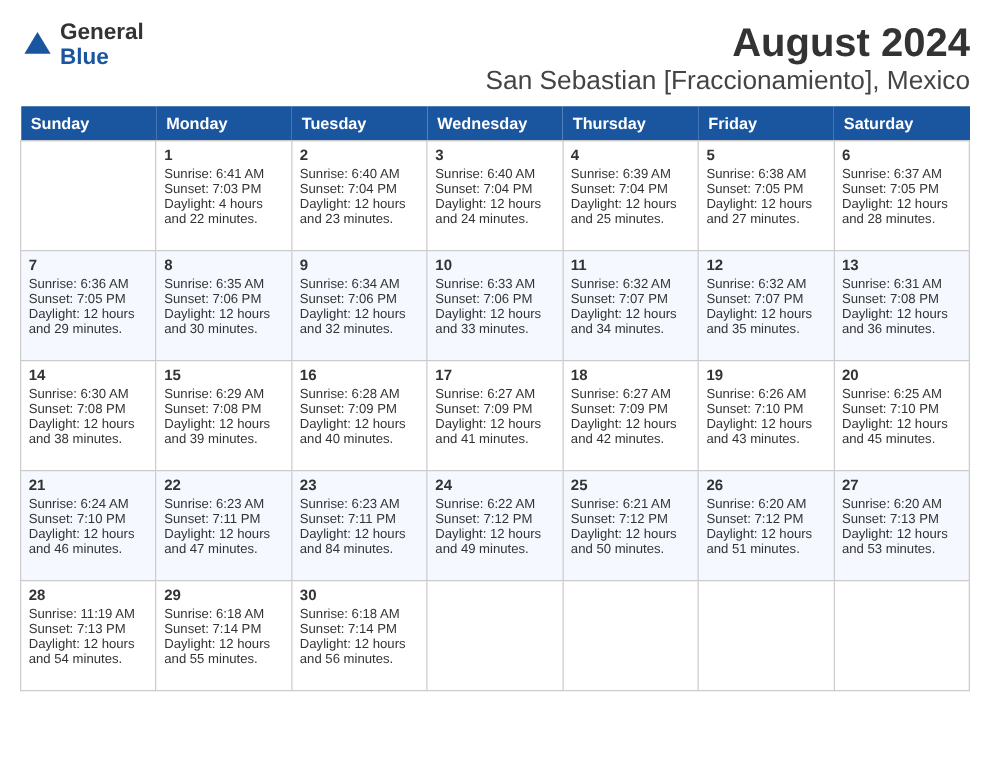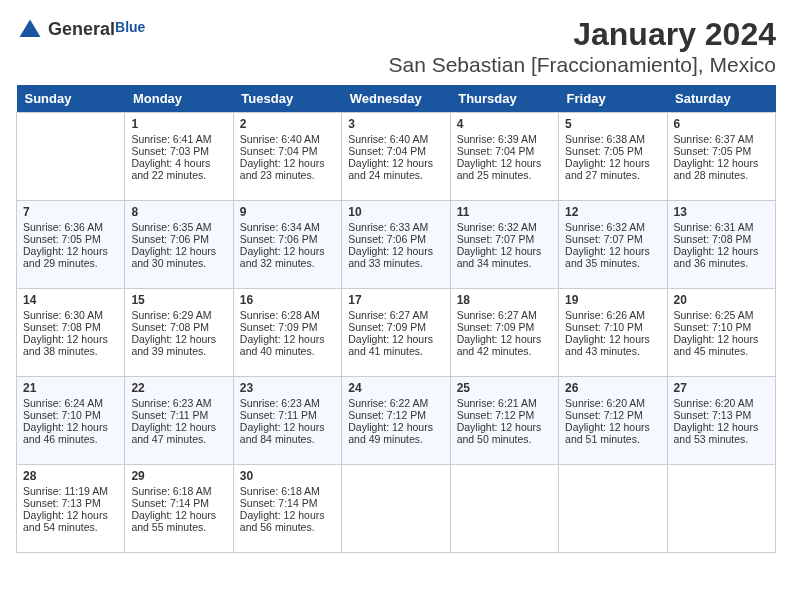--- a/index.html
+++ b/index.html
@@ -16,21 +16,21 @@
       align-items: flex-start;
       margin-bottom: 8px;
     }
     .logo {
       display: flex;
       align-items: center;
       gap: 4px;
     }
     .logo-text {
       display: flex;
-      flex-direction: row;
+      flex-direction: column;
       line-height: 1.1;
     }
     .logo-icon {
       width: 28px;
       height: 28px;
     }
     .title-block {
       text-align: right;
     }
     .month-title {
@@ -83,25 +83,25 @@
 </head>
 <body>
 
 <div class="header">
   <div class="logo">
     <svg class="logo-icon" viewBox="0 0 40 40">
       <polygon points="20,5 35,30 5,30" fill="#1a56a0"></polygon>
     </svg>
     <div class="logo-text">
       <span style="font-size:18px;font-weight:bold;color:#333;">General</span>
-      <span style="font-size:14px;font-weight:bold;color:#1a56a0;">Blue</span>
+      <span style="font-size:18px;font-weight:bold;color:#1a56a0;">Blue</span>
     </div>
   </div>
   <div class="title-block">
-    <div class="month-title">January 2024</div>
+    <div class="month-title">August 2024</div>
     <div class="location-title">San Sebastian [Fraccionamiento], Mexico</div>
   </div>
 </div>
 
 <table>
   <thead>
     <tr>
     <th>Sunday</th>
         <th>Monday</th>
         <th>Tuesday</th>

